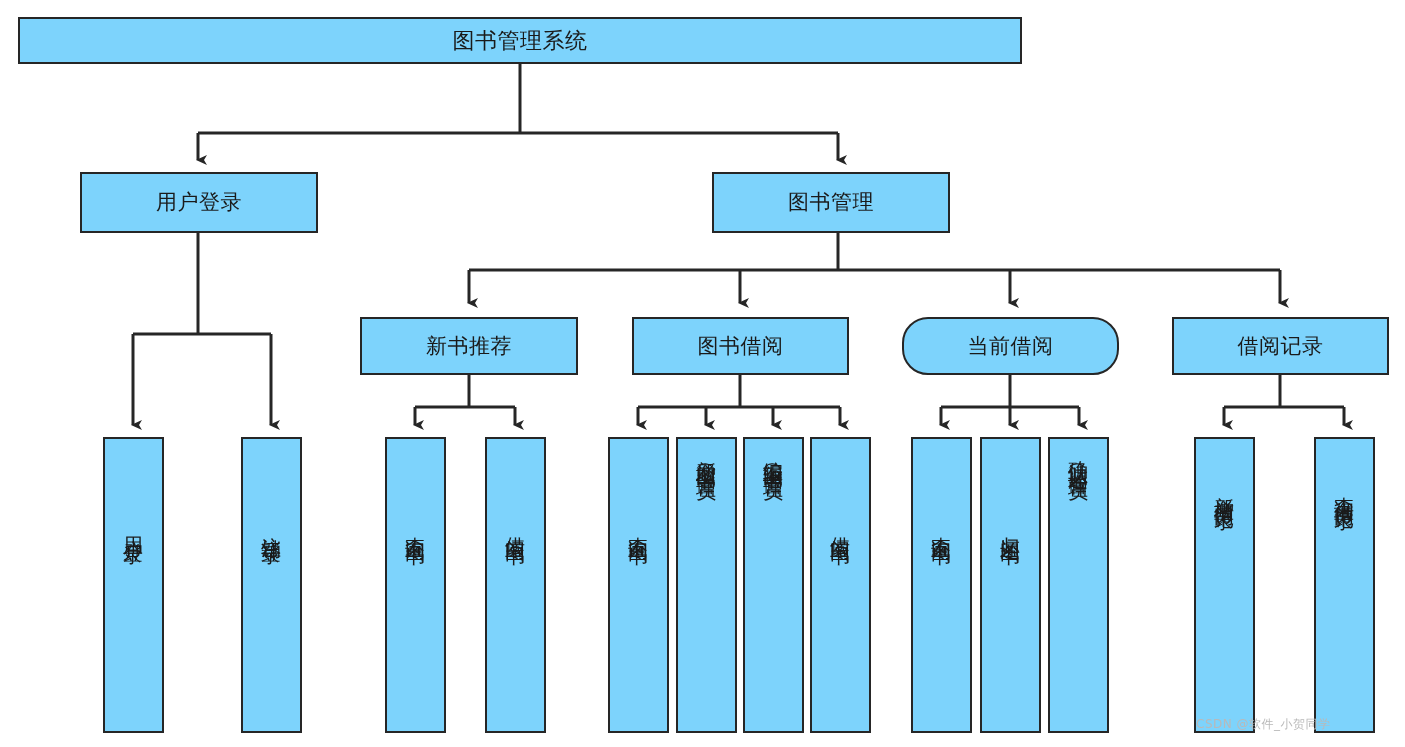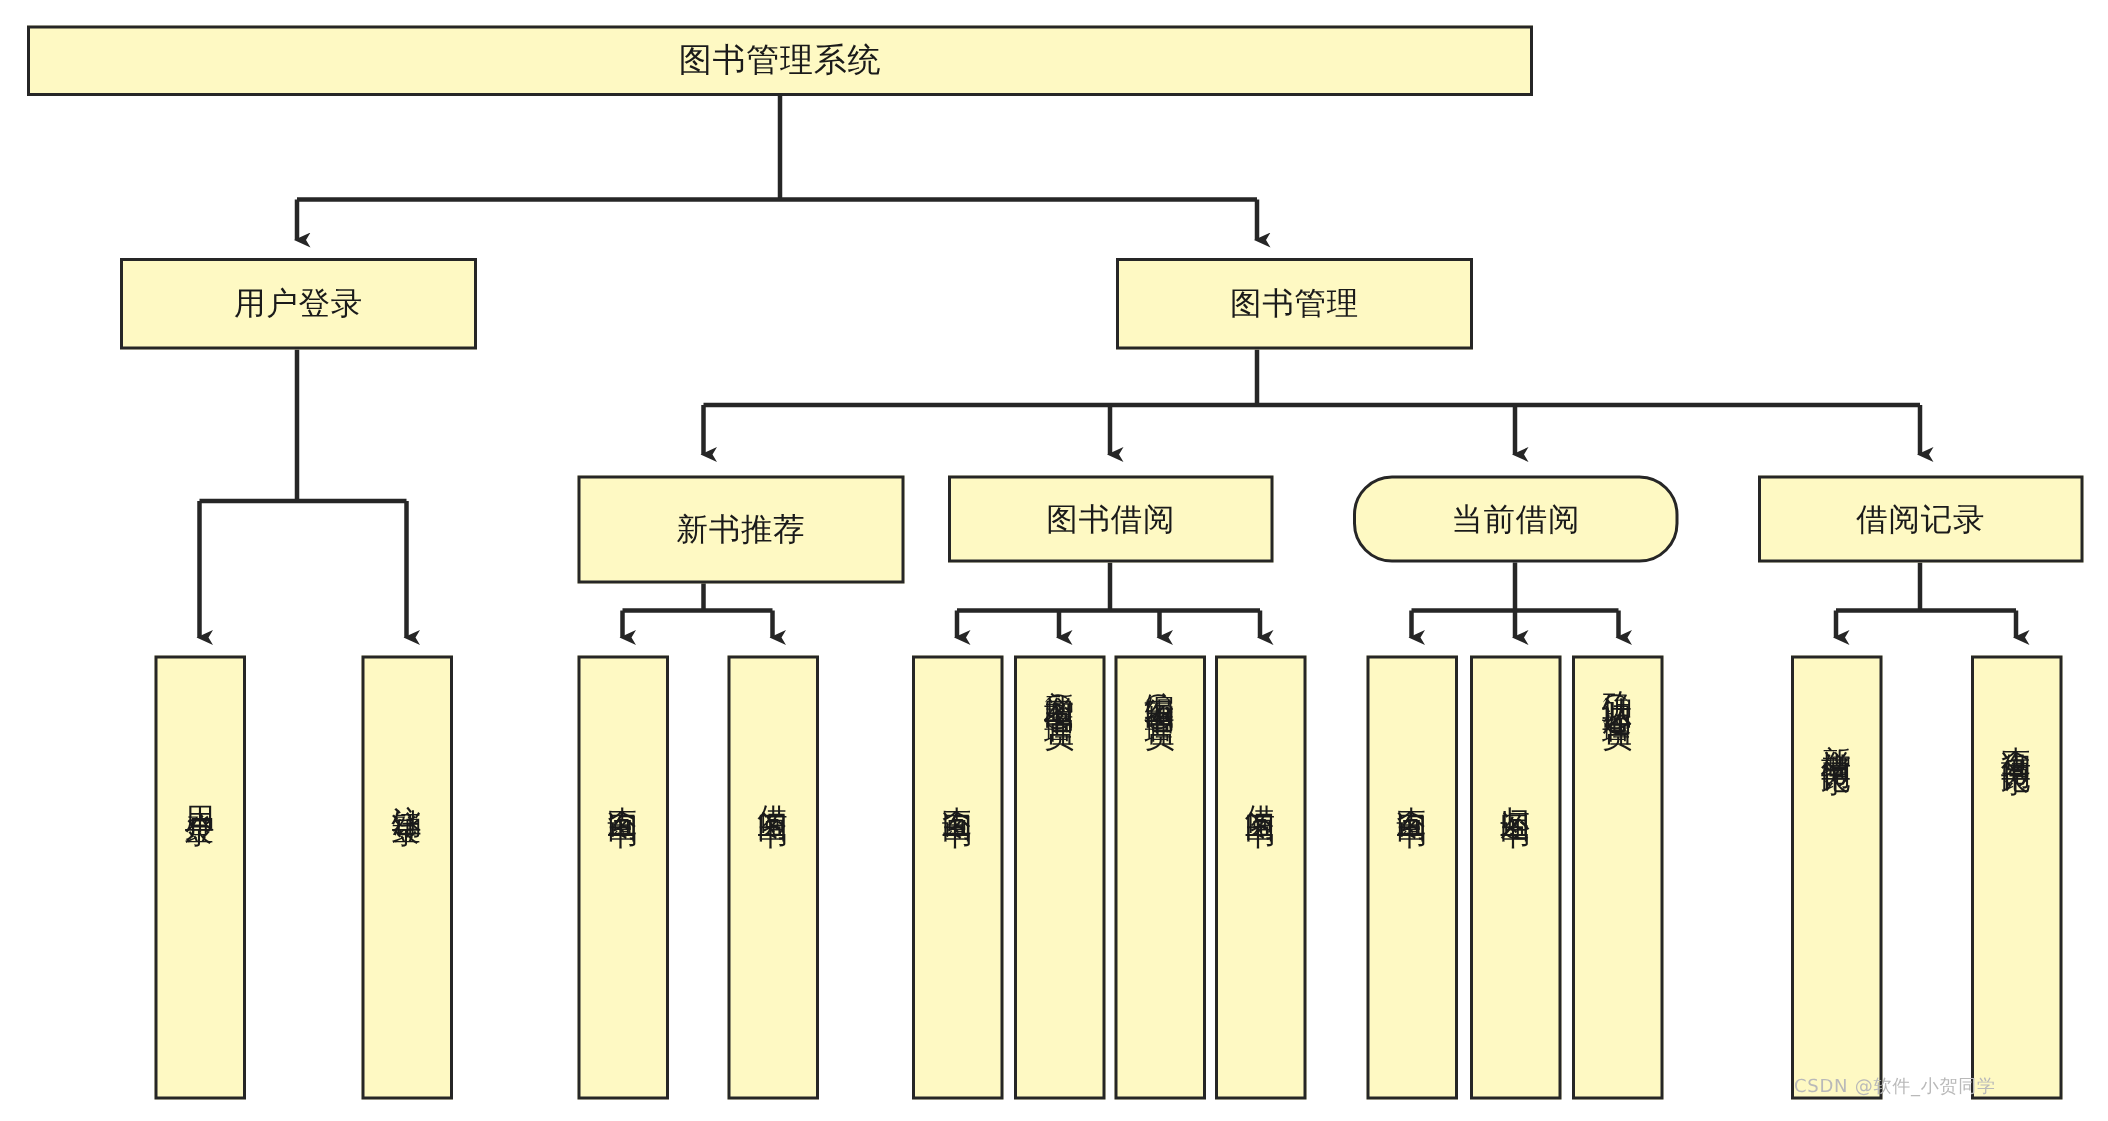--- a/index.html
+++ b/index.html
@@ -12,21 +12,21 @@
     width: 1405px;
     height: 747px;
     background: #ffffff;
     font-family: "DejaVu Sans", "Liberation Sans", sans-serif;
     overflow: hidden;
   }
   .node {
     position: absolute;
     box-sizing: border-box;
     border: 2.5px solid #262626;
-    background: #fef9c3;
+    background: #7dd3fc;
     display: flex;
     align-items: center;
     justify-content: center;
     color: #1a1a1a;
     text-align: center;
   }
   .node .label {
     font-size: 21px;
     line-height: 1.15;
     letter-spacing: 0.5px;
@@ -117,25 +117,25 @@
     </g>
   </svg>
 
   <div class="node root" style="left:18px; top:17px; width:1004px; height:47px;">
     <span class="label">图书管理系统</span>
   </div>
 
   <div class="node" style="left:80px; top:172px; width:238px; height:61px;">
     <span class="label">用户登录</span>
   </div>
-  <div class="node" style="left:712px; top:172px; width:238px; height:61px;margin-left:32px;">
+  <div class="node" style="left:712px; top:172px; width:238px; height:61px;">
     <span class="label">图书管理</span>
   </div>
 
-  <div class="node" style="left:360px; top:317px; width:218px; height:72px;margin-left:25px;">
+  <div class="node" style="left:360px; top:317px; width:218px; height:58px;">
     <span class="label">新书推荐</span>
   </div>
   <div class="node" style="left:632px; top:317px; width:217px; height:58px;">
     <span class="label">图书借阅</span>
   </div>
   <div class="node" style="left:902px; top:317px; width:217px; height:58px;border-radius:26px;">
     <span class="label">当前借阅</span>
   </div>
   <div class="node" style="left:1172px; top:317px; width:217px; height:58px;">
     <span class="label">借阅记录</span>

